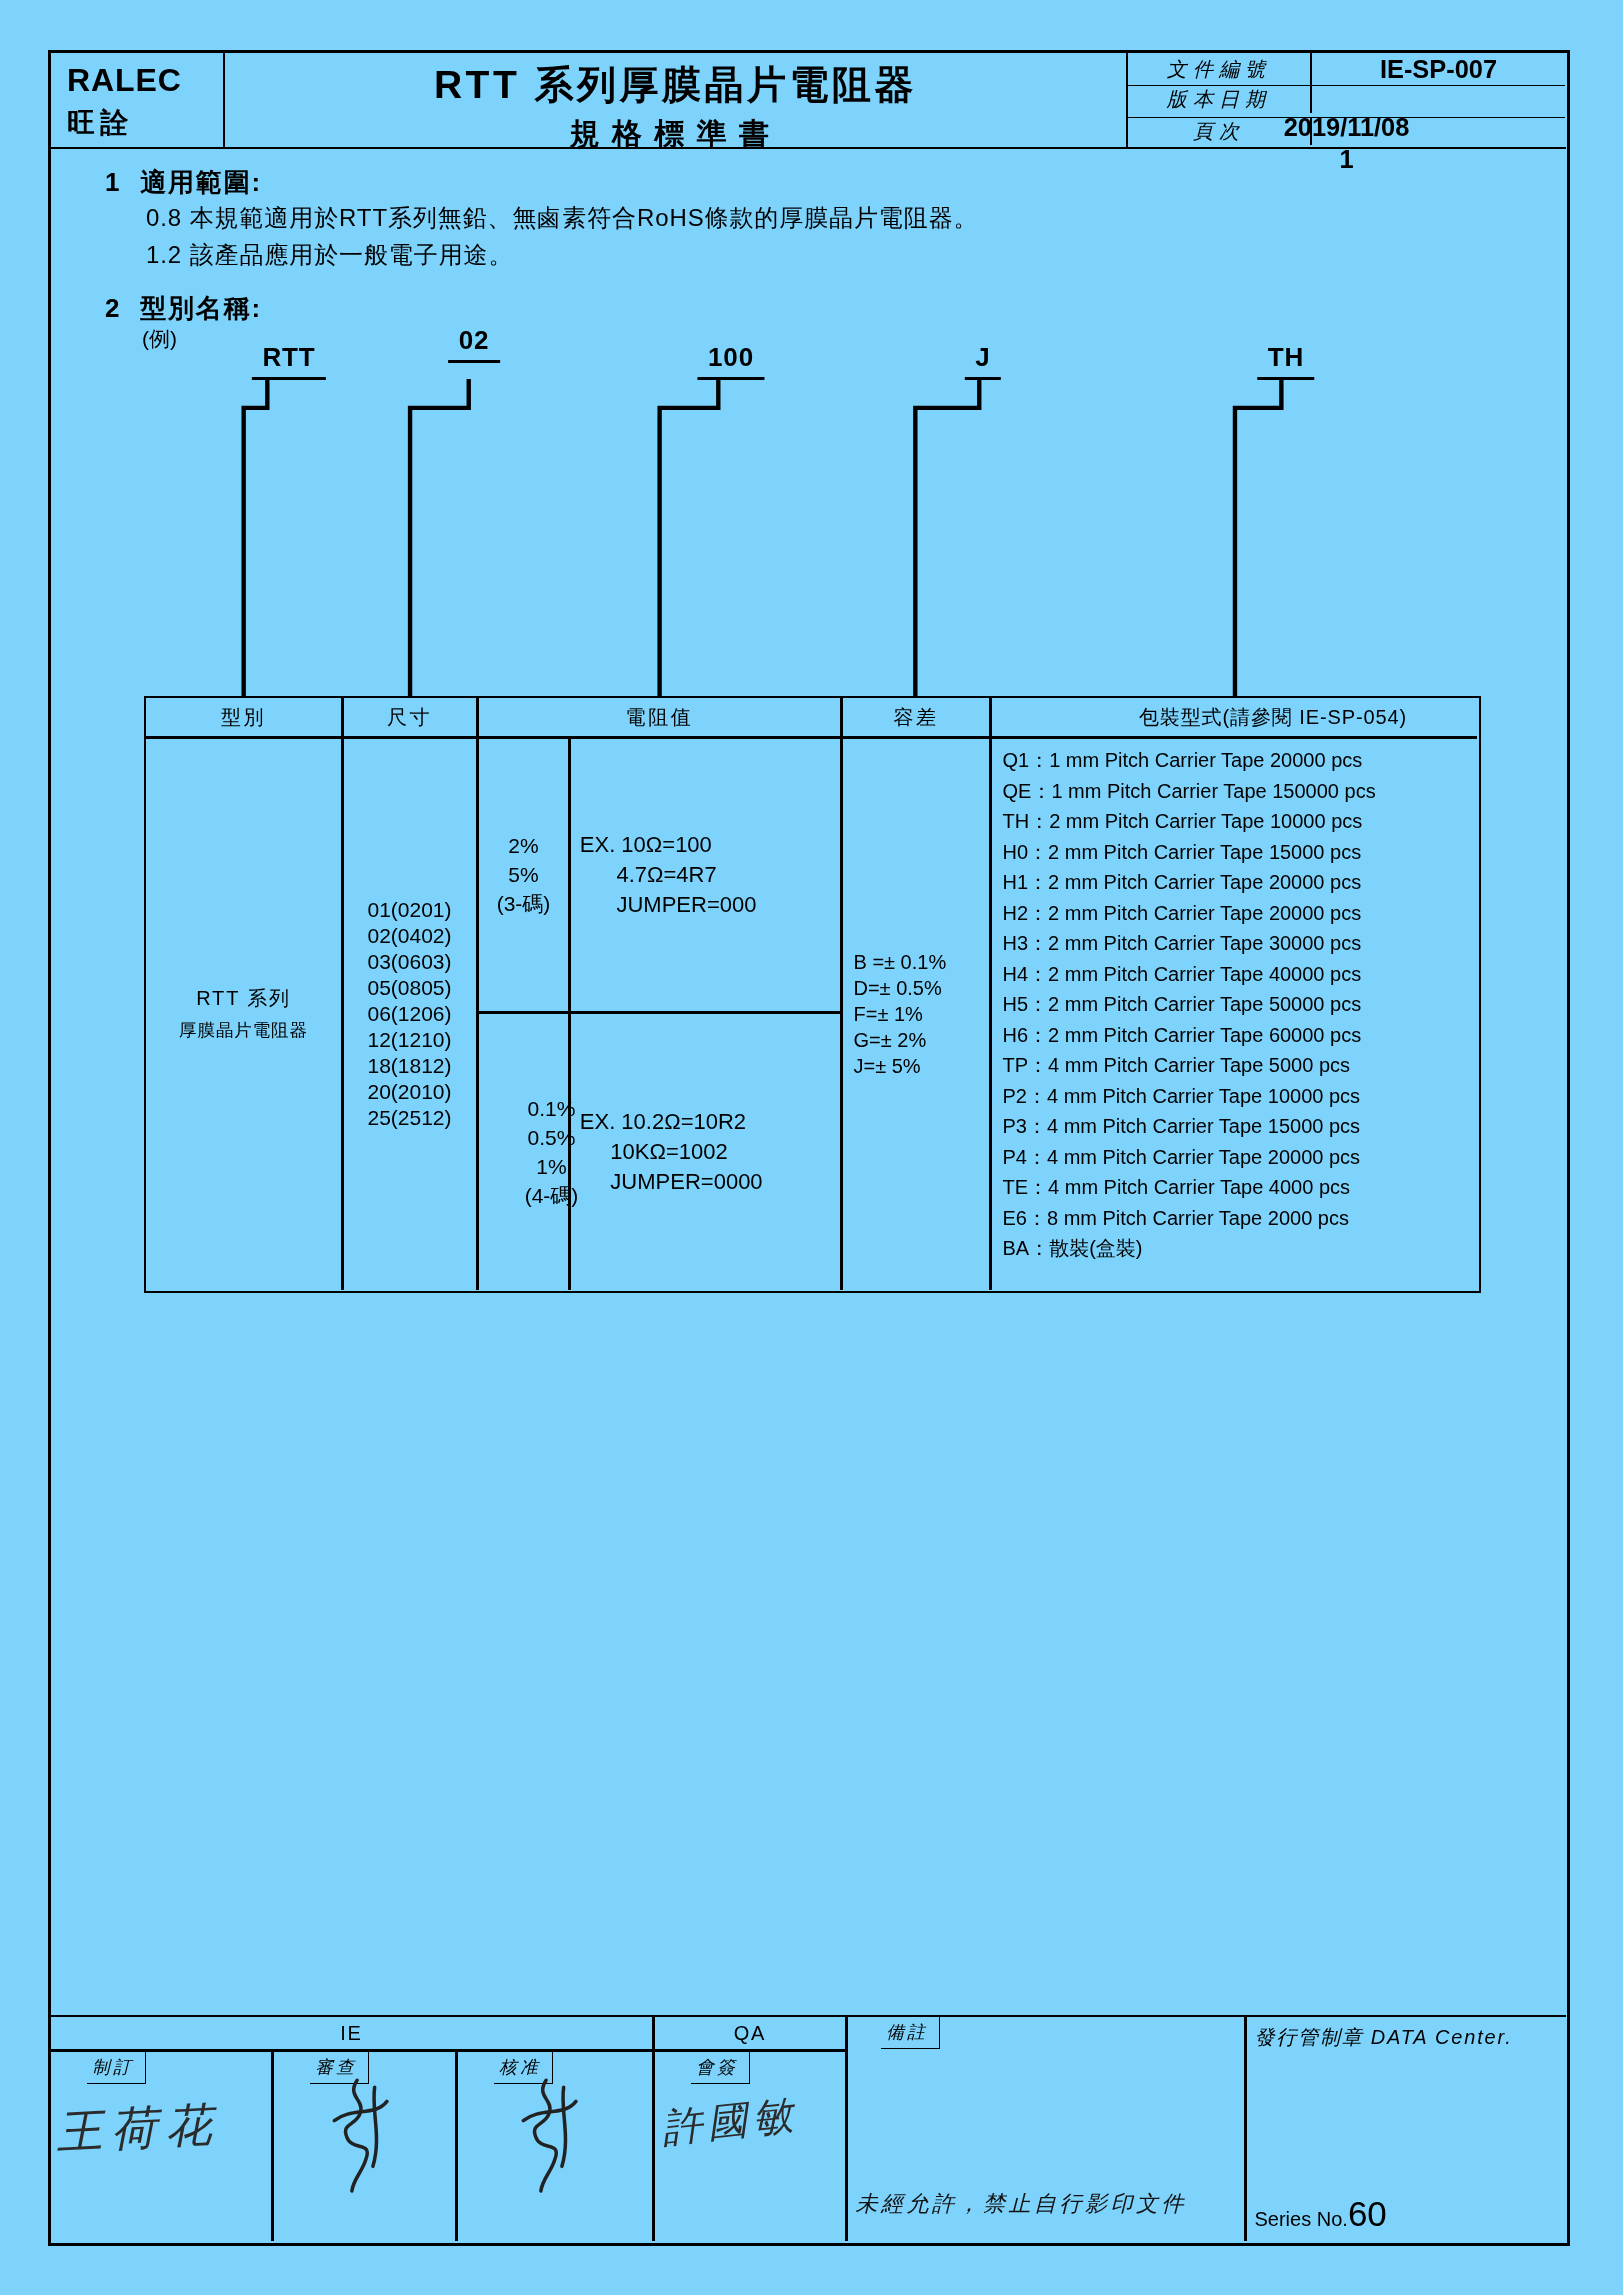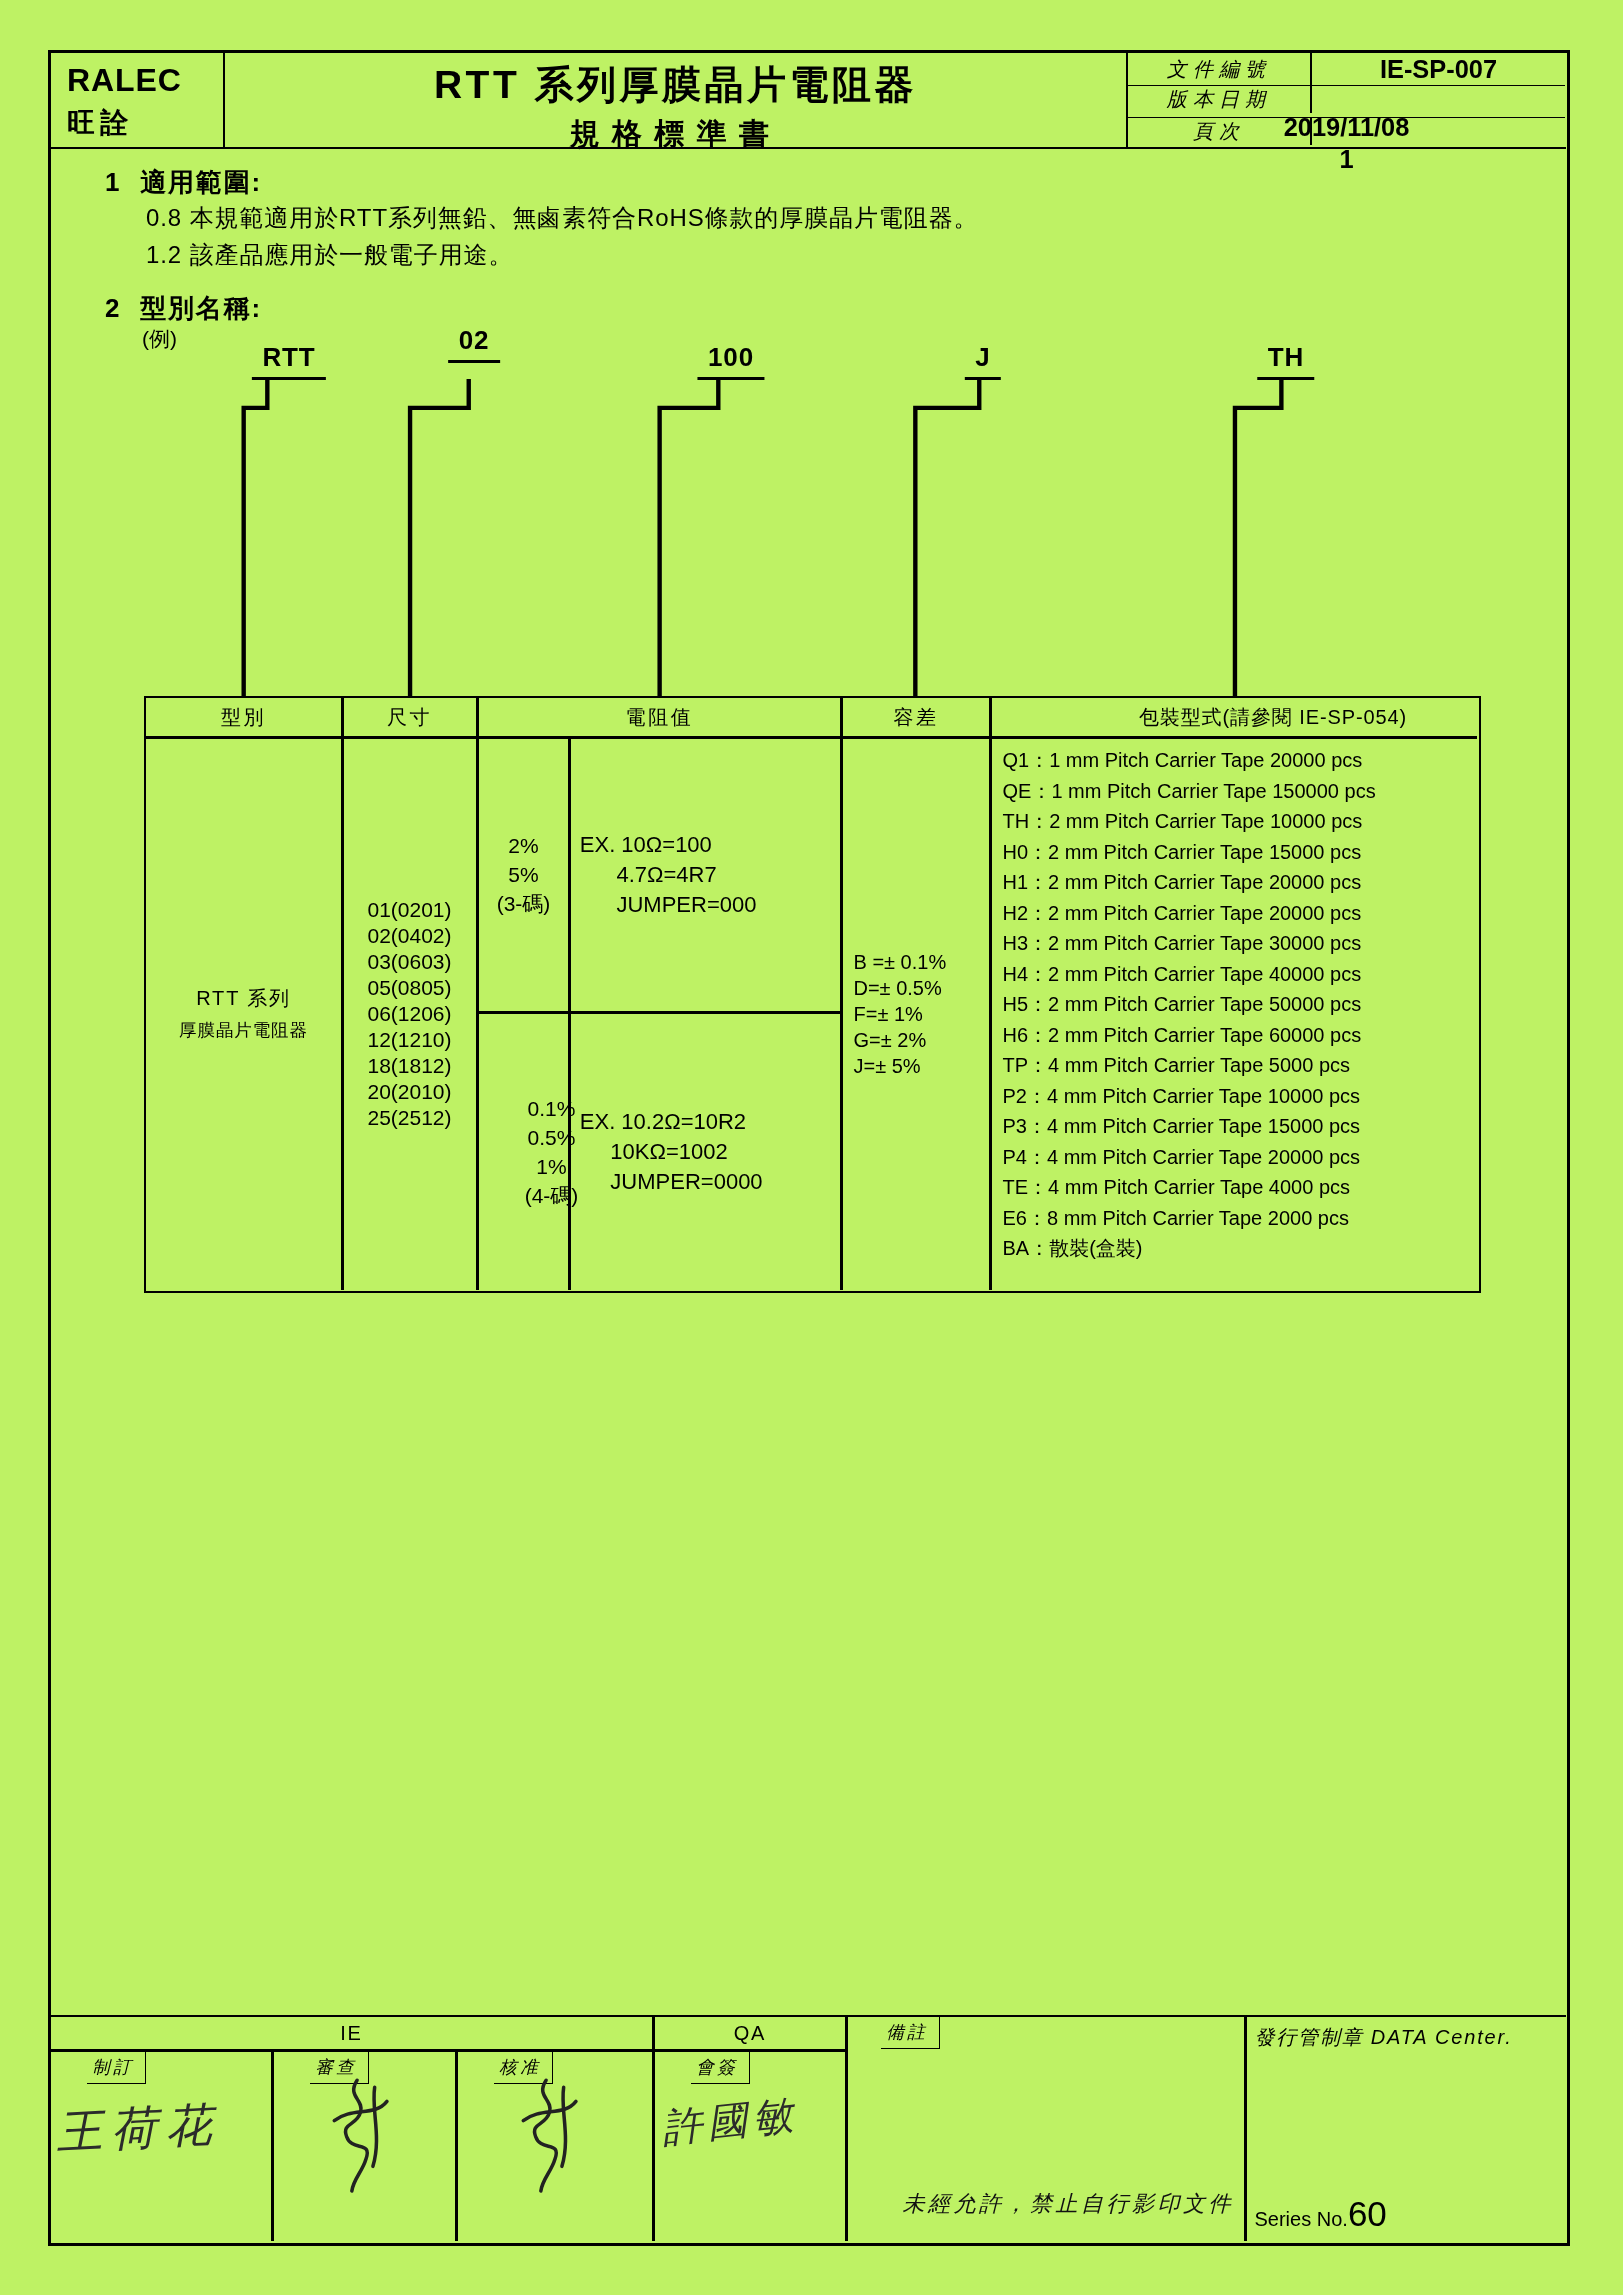--- a/index.html
+++ b/index.html
@@ -1,18 +1,18 @@
 <!DOCTYPE html>
 <html style="font-size:14px"><head>
 <meta charset="utf-8">
 <style>
   * { box-sizing: border-box; margin: 0; padding: 0; }
   html,body { background:#ffffff; }
   body { font-family:"Liberation Sans","DejaVu Sans",sans-serif; color:#000; }
-  .page { position:relative; width:1623px; height:2295px; background:#bef264; overflow:hidden; }
+  .page { position:relative; width:1623px; height:2295px; background:#7dd3fc; overflow:hidden; }
   .doc-frame { position:absolute; left:48px; top:50px; width:1522px; height:2196px; border:3.5px solid #000; }
 
   
   .hdr-row { position:absolute; left:0; top:0; width:1515px; height:96px; border-bottom:2.6px solid #000; }
   .hdr-company { position:absolute; left:0; top:0; width:174px; height:96px; border-right:2.6px solid #000; padding:8.8px 0 0 16px; }
   .hdr-company .c1 { font-size:32px; font-weight:bold; letter-spacing:0.9px; }
   .hdr-company .c2 { font-size:28px; font-weight:bold; margin-top:5.3px; letter-spacing:5.3px; }
   .hdr-title { position:absolute; left:174px; top:0; width:903px; height:96px; border-right:2.6px solid #000; text-align:center; }
   .hdr-title .t1 { font-size:39px; font-weight:bold; letter-spacing:3.5px; margin-top:5.3px; }
   .hdr-title .t2 { font-size:30px; font-weight:bold; letter-spacing:12.3px; margin-top:1.8px; }
@@ -52,21 +52,21 @@
   
   .footer { position:absolute; left:0; top:1962px; width:1515px; height:227px; border-top:2.6px solid #000; }
   .fl { position:absolute; background:#000; }
   .strip-label { position:absolute; top:0; height:32px; display:flex; align-items:center; justify-content:center; font-size:20px; letter-spacing:1.8px; }
   .role-cell { position:absolute; top:35px; height:189px; }
   .role-label, .remark-label { position:absolute; top:0; left:0; padding:2.6px 10.5px 4.4px 5.3px; border-right:1.8px solid #000; border-bottom:1.8px solid #000; font-size:17.5px; letter-spacing:3.5px; font-style:italic;margin-left:36px; }
   .sig-name { position:absolute; font-style:italic; color:#2b2b2b; white-space:nowrap; }
   .remark-cell { position:absolute; left:794px; top:0; width:399px; height:224px; }
   .remark-box { position:absolute; left:10.5px; top:37px; width:380px; height:121px; border:2.6px solid #000; padding:8.8px 0 0 14px; }
   .remark-line { font-size:23px; letter-spacing:11.4px; line-height:51px; font-style:italic; color:#111; white-space:nowrap; }
-  .remark-bottom { position:absolute; left:10.5px; top:172px; font-size:22px; letter-spacing:3.5px; font-style:italic; color:#111; white-space:nowrap;margin-left:47px; }
+  .remark-bottom { position:absolute; left:10.5px; top:172px; font-size:22px; letter-spacing:3.5px; font-style:italic; color:#111; white-space:nowrap; }
   .stamp-cell { position:absolute; left:1193px; top:0; width:322px; height:224px; }
   .stamp-text { position:absolute; left:10.5px; top:7px; font-size:20px; letter-spacing:1.8px; font-style:italic; }
   .series-line { position:absolute; left:10.5px; bottom:7px; font-size:20px; }
   .series-line .big { font-size:35px; }
 </style>
 </head>
 <body>
 
 <div class="page">
   <div class="doc-frame">

